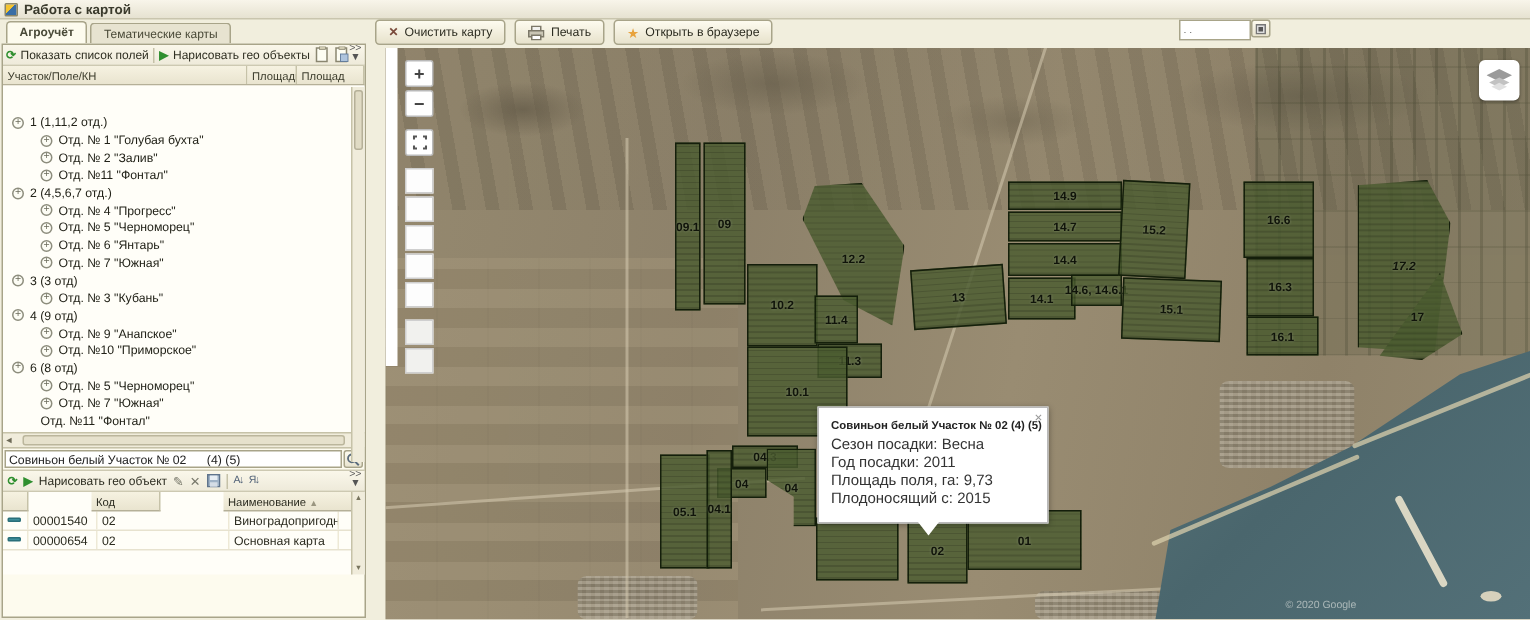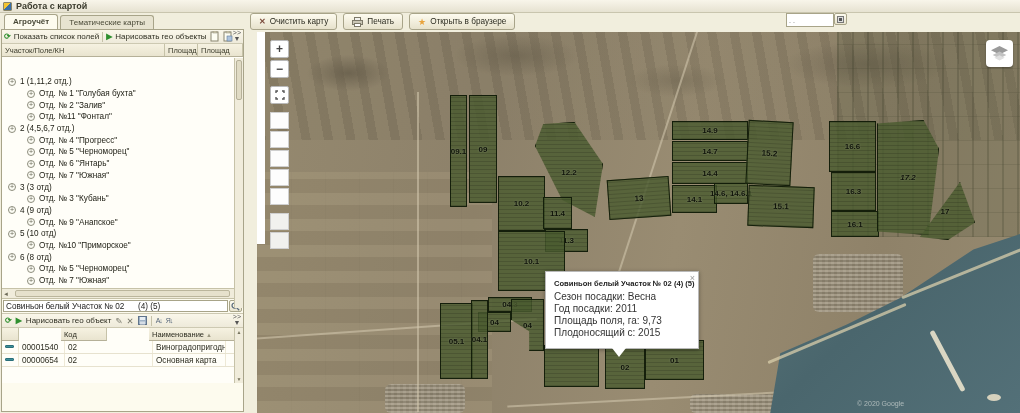--- a/index.html
+++ b/index.html
@@ -226,24 +226,20 @@
           <span>Отд. № 3  "Кубань"</span>
         </div>
         <div class="tree-row" style="padding-left: 6px;">
           <span class="cplus">+</span>
           <span>4 (9 отд)</span>
         </div>
         <div class="tree-row" style="padding-left: 25px;">
           <span class="cplus">+</span>
           <span>Отд. № 9 "Анапское"</span>
         </div>
-        <div class="tree-row" style="padding-left: 6px;">
-          <span class="cplus">+</span>
-          <span>5 (10 отд)</span>
-        </div>
         <div class="tree-row" style="padding-left: 25px;">
           <span class="cplus">+</span>
           <span>Отд. №10  "Приморское"</span>
         </div>
         <div class="tree-row" style="padding-left: 6px;">
           <span class="cplus">+</span>
           <span>6 (8 отд)</span>
         </div>
         <div class="tree-row" style="padding-left: 25px;">
           <span class="cplus">+</span>
@@ -425,21 +421,21 @@
       </div>
       <div class="field" style="left: 572px; top: 89px; width: 47px; height: 51px;">
         <span class="flabel">16.6</span>
       </div>
       <div class="field" style="left: 574px; top: 140px; width: 45px; height: 39px;">
         <span class="flabel">16.3</span>
       </div>
       <div class="field" style="left: 574px; top: 179px; width: 48px; height: 26px;">
         <span class="flabel">16.1</span>
       </div>
-      <div class="field" style="left: 620px; top: 88px; width: 62px; height: 115px; clip-path: polygon(0% 3%, 75% 0%, 100% 25%, 83% 100%, 0% 97%); font-style: italic;">
+      <div class="field" style="left: 648px; top: 88px; width: 62px; height: 115px; clip-path: polygon(0% 3%, 75% 0%, 100% 25%, 83% 100%, 0% 97%); font-style: italic;">
         <span class="flabel">17.2</span>
       </div>
       <div class="field" style="left: 658px; top: 150px; width: 60px; height: 58px; clip-path: polygon(8% 95%, 75% 0%, 100% 70%, 55% 100%);">
         <span class="flabel">17</span>
       </div>
       <div class="field" style="left: 231px; top: 265px; width: 44px; height: 15px;">
         <span class="flabel">04.3</span>
       </div>
       <div class="field" style="left: 221px; top: 280px; width: 33px; height: 20px;">
         <span class="flabel">04</span>
@@ -450,21 +446,21 @@
       <div class="field" style="left: 183px; top: 271px; width: 33px; height: 76px; align-items: center;">
         <span class="flabel">05.1</span>
       </div>
       <div class="field" style="left: 214px; top: 268px; width: 17px; height: 79px;">
         <span class="flabel">04.1</span>
       </div>
       <div class="field" style="left: 287px; top: 313px; width: 55px; height: 42px;"></div>
       <div class="field" style="left: 348px; top: 313px; width: 40px; height: 44px;">
         <span class="flabel">02</span>
       </div>
-      <div class="field" style="left: 388px; top: 308px; width: 59px; height: 40px;">
+      <div class="field" style="left: 388px; top: 308px; width: 76px; height: 40px;">
         <span class="flabel">01</span>
       </div>
     </div>
 
   <div class="layer white-strip"></div>
 
   <div class="map-ctl">
     <div class="ctl-btn">+</div>
     <div class="ctl-btn">−</div>
     <div class="ctl-gap"></div>

